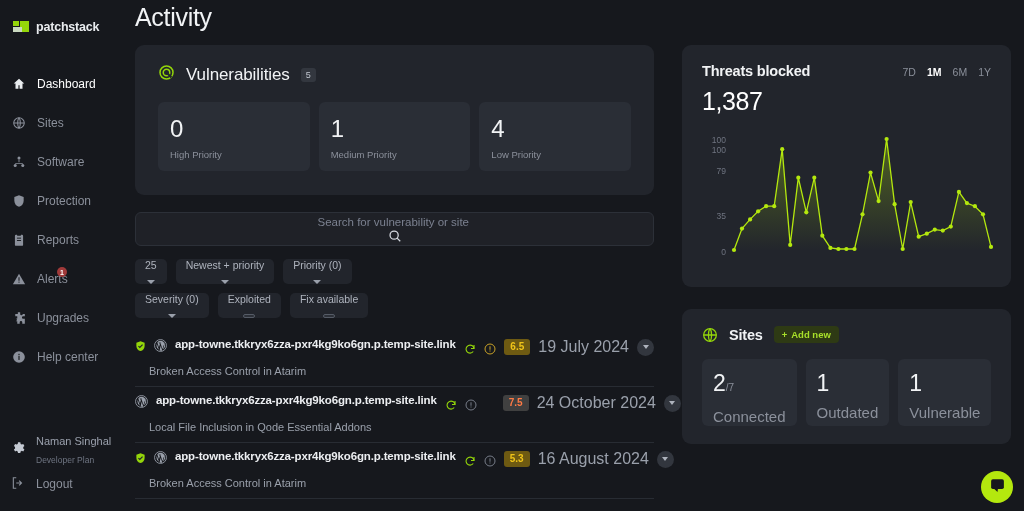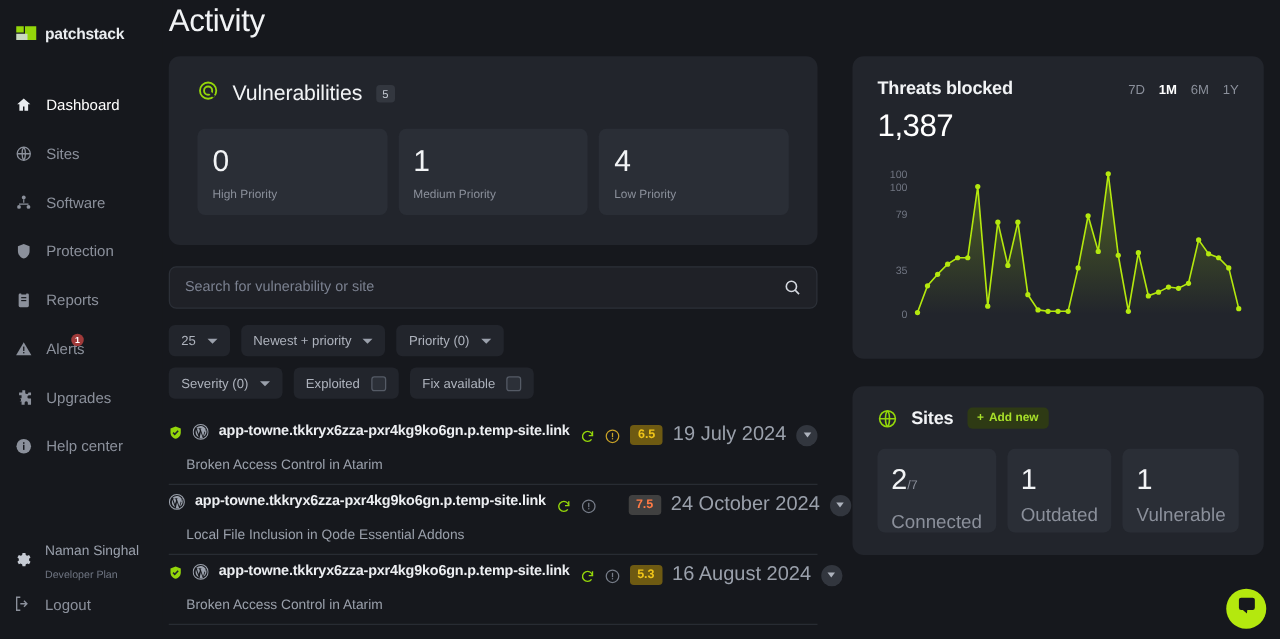--- a/index.html
+++ b/index.html
@@ -65,36 +65,36 @@
   .vuln-title { color: #f1f3f5; font-size: 17px; font-weight: 400; letter-spacing: -0.1px; }
   .count-chip { background: #33373f; color: #c2c7d0; font-size: 9px; border-radius: 3px; padding: 2px 5px; line-height: 10px; }
   .stat-row { display: flex; gap: 9px; margin-top: 17px; }
   .stat-box { flex: 1; background: #2a2e36; border-radius: 6px; padding: 13px 12px 13px 12px; height: 69px; }
   .stat-num { color: #f1f3f5; font-size: 24px; font-weight: 300; line-height: 27px; }
   .stat-lbl { color: #8b909b; font-size: 9.5px; margin-top: 7px; }
 
   
   .search-wrap {
     margin-top: 17px; height: 34px; background: #1f2127; border: 1px solid #2c3038;
-    border-radius: 6px; display: flex; align-items: center; padding: 2px 12px; position: relative;
+    border-radius: 6px; display: flex; align-items: center; padding: 2px 12px; position: relative; flex-direction: column;
   }
   .search-input {
     flex: 1; background: transparent; border: none; outline: none;
     color: #cfd3da; font-size: 11.5px; font-family: inherit;
   }
   .search-input::placeholder { color: #7b8190; }
   .search-ico { color: #d4d8df; display: flex; }
 
   
   .filters { margin-top: 13px; display: flex; flex-wrap: wrap; gap: 9px; }
   .filter-row { display: flex; gap: 9px; width: 100%; }
   .chip {
     background: #22252c; border-radius: 5px; height: 25px;
     display: inline-flex; align-items: center; gap: 9px;
-    padding: 0 10px; color: #aeb3bd; font-size: 10.5px; cursor: pointer;
+    padding: 0 10px; color: #aeb3bd; font-size: 10.5px; cursor: pointer; flex-direction: column;
   }
   .caret { width: 0; height: 0; border-left: 4px solid transparent; border-right: 4px solid transparent; border-top: 4.5px solid #9aa0ab; }
   .cbox { width: 12px; height: 12px; border: 1px solid #555b66; border-radius: 2.5px; background: #2c3038; }
 
   
   .vlist { margin-top: 13px; }
   .vrow { padding: 7px 0 9px 0; border-bottom: 1px solid #282c33; }
   .vrow-top { display: flex; align-items: flex-start; gap: 8px; }
   .shield-ok { width: 11px; height: 12px; flex: 0 0 11px; }
   .wp-ico { width: 13px; height: 13px; flex: 0 0 13px; }

